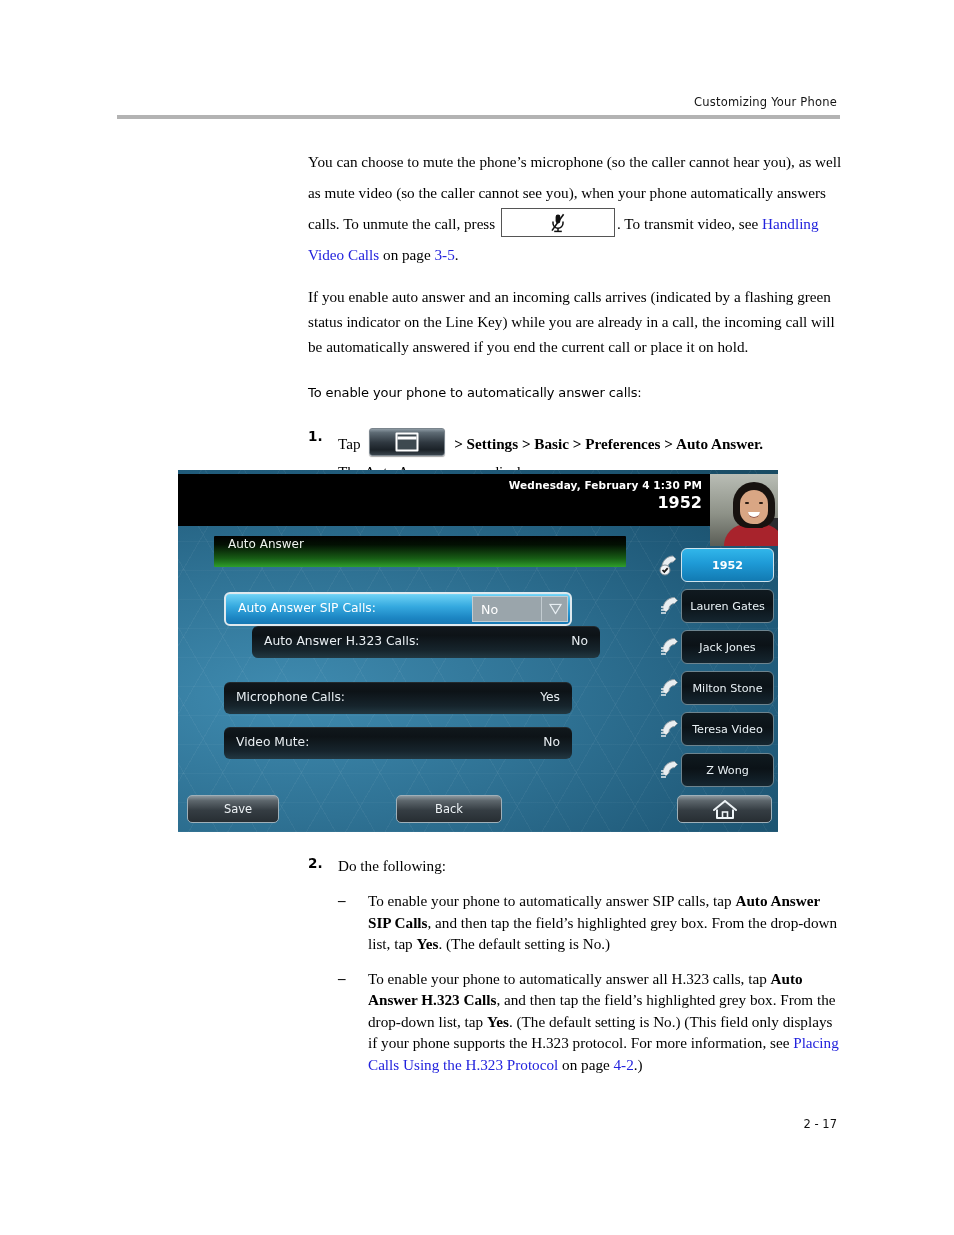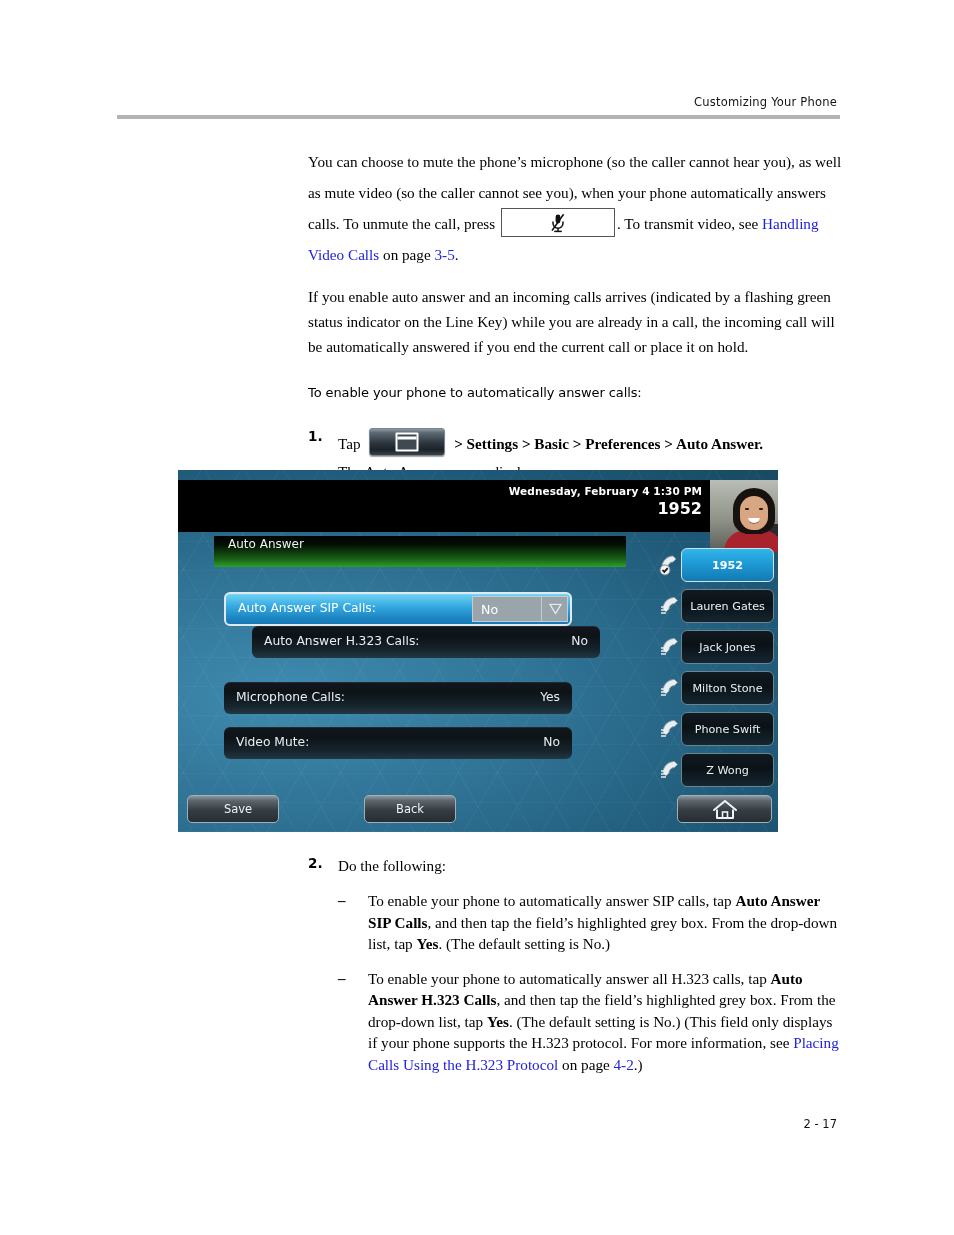--- a/index.html
+++ b/index.html
@@ -180,21 +180,21 @@
     background-image:
       repeating-linear-gradient(60deg, rgba(255,255,255,.045) 0 1px, transparent 1px 34px),
       repeating-linear-gradient(-60deg, rgba(255,255,255,.045) 0 1px, transparent 1px 34px),
       repeating-linear-gradient(0deg, rgba(255,255,255,.03) 0 1px, transparent 1px 29px);
     pointer-events: none;
   }
 
   
   .ph-statusbar {
     position: absolute;
-    left: 0; top: 10px;
+    left: 0; top: 4px;
     width: 620px;
     height: 52px;
     background: #000000;
   }
   .ph-status-inner {
     position: absolute;
     right: 96px;
     top: 5px;
     text-align: right;
     font-family: "DejaVu Sans", sans-serif;
@@ -405,21 +405,21 @@
     display: flex;
     align-items: center;
     justify-content: center;
   }
   .sk span {
     font-family: "DejaVu Sans", sans-serif;
     font-size: 11.5px;
     color: #eef3f6;
   }
   .sk.save { left: 9px; width: 92px; padding-left: 10px; }
-  .sk.back { left: 186px; width: 92px; }
+  .sk.back { left: 218px; width: 106px; }
   .sk.home { right: 6px; width: 95px; }
 
   .footer-page {
     position: absolute;
     right: 117px;
     top: 1117px;
     font-family: "DejaVu Sans", sans-serif;
     font-size: 11.5px;
     color: #111;
   }
@@ -568,21 +568,21 @@
     </div>
 
     <div class="lk">
       <svg class="lk-icon" viewBox="0 0 26 26">
         <path d="M5 16 C5 9.5 10 4.5 16.5 4.5 l3 3 -3 3 a5.5 5.5 0 0 0 -5.5 5.5 l-3 3 z" fill="#e9eef1" stroke="#8d9aa2" stroke-width="1"></path>
         <line x1="3" y1="14" x2="10" y2="14" stroke="#e9eef1" stroke-width="1.5"></line>
         <line x1="3" y1="17" x2="9" y2="17" stroke="#e9eef1" stroke-width="1.5"></line>
         <line x1="3" y1="20" x2="8" y2="20" stroke="#e9eef1" stroke-width="1.5"></line>
       </svg>
       <div class="lk-btn">
-        <span class="lk-label">Phone Swift</span>
+        <span class="lk-label">Teresa Video</span>
       </div>
     </div>
 
     <div class="lk">
       <svg class="lk-icon" viewBox="0 0 26 26">
         <path d="M5 16 C5 9.5 10 4.5 16.5 4.5 l3 3 -3 3 a5.5 5.5 0 0 0 -5.5 5.5 l-3 3 z" fill="#e9eef1" stroke="#8d9aa2" stroke-width="1"></path>
         <line x1="3" y1="14" x2="10" y2="14" stroke="#e9eef1" stroke-width="1.5"></line>
         <line x1="3" y1="17" x2="9" y2="17" stroke="#e9eef1" stroke-width="1.5"></line>
         <line x1="3" y1="20" x2="8" y2="20" stroke="#e9eef1" stroke-width="1.5"></line>
       </svg>

